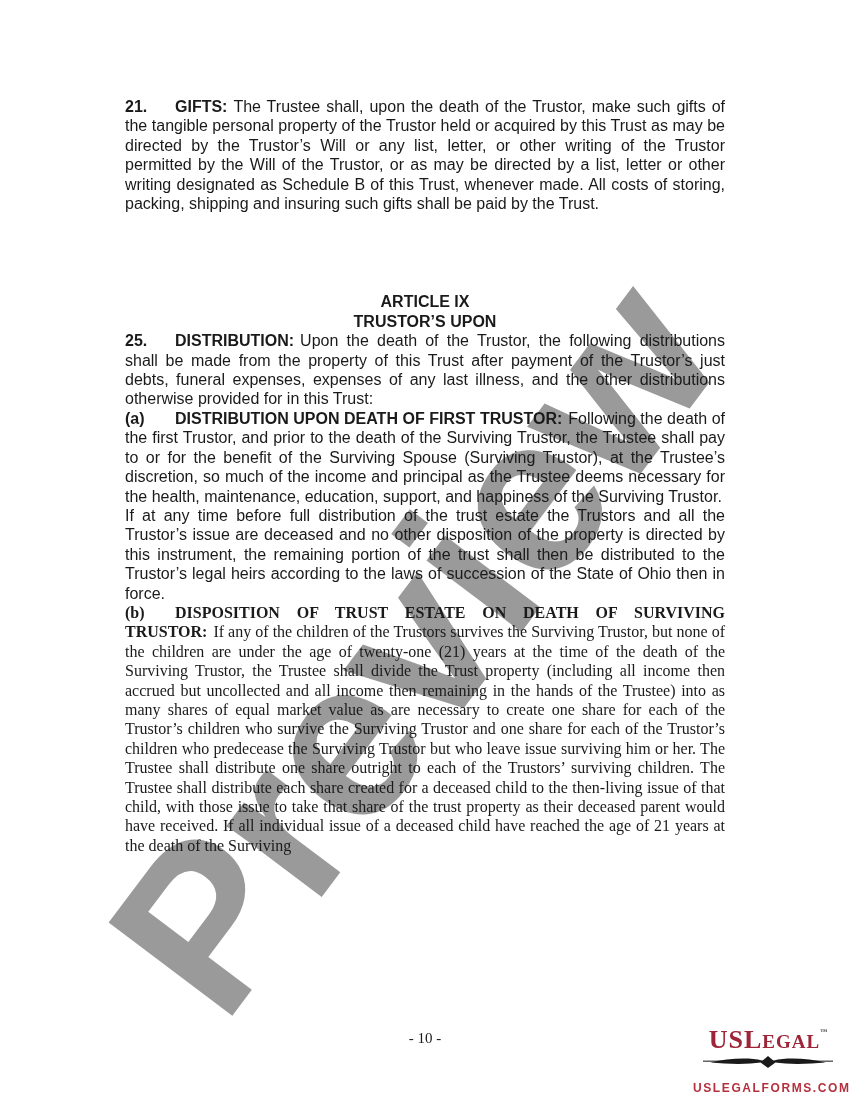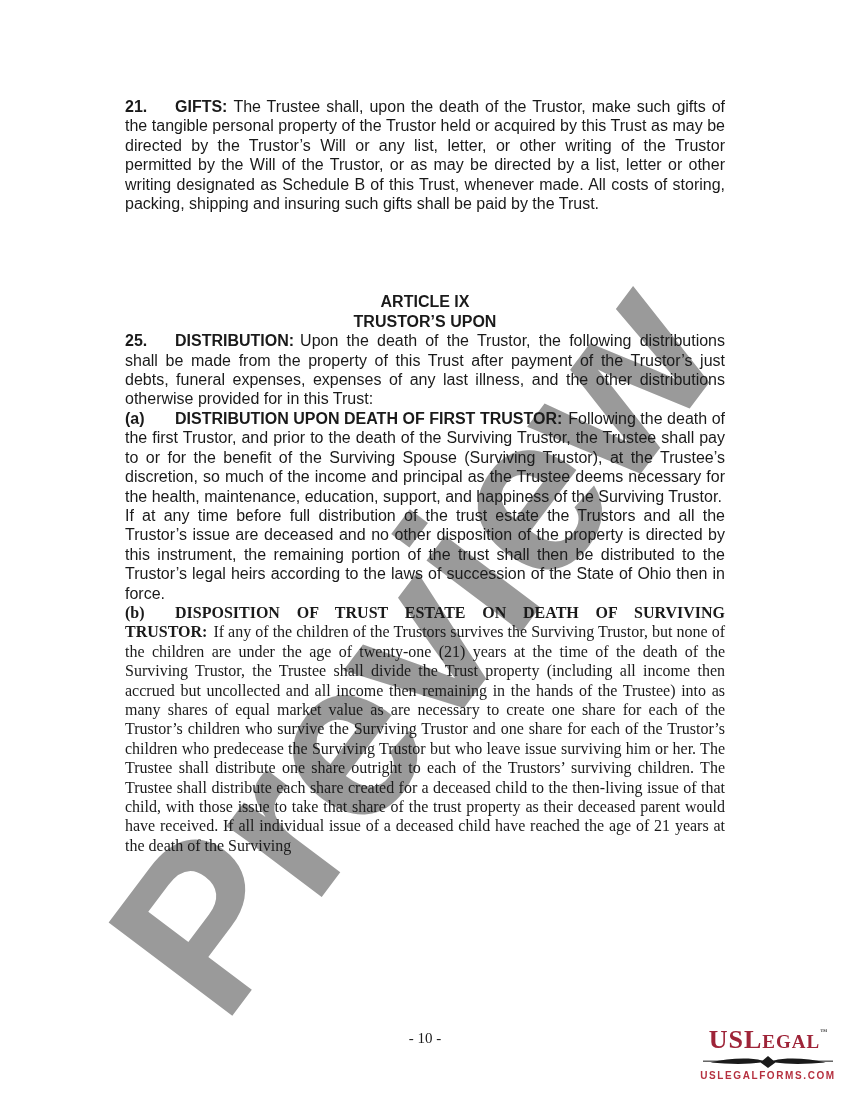--- a/index.html
+++ b/index.html
@@ -98,25 +98,25 @@
     letter-spacing: 0;
   }
   .logo .wings {
     display: block;
     margin: 0 auto;
     width: 132px;
     height: 13px;
   }
   .logo .site {
     font-family: "Liberation Sans", sans-serif;
-    font-size: 10px;
+    font-size: 12px;
     font-weight: bold;
     letter-spacing: 1.6px;
     color: #b5303f;
-    margin-top: 1px;
+    margin-top: 12px;
     white-space: nowrap;
     text-align: center;
   }
 </style>
 </head>
 <body>
 
 <div class="page">
 
   <div class="watermark">Preview</div>

